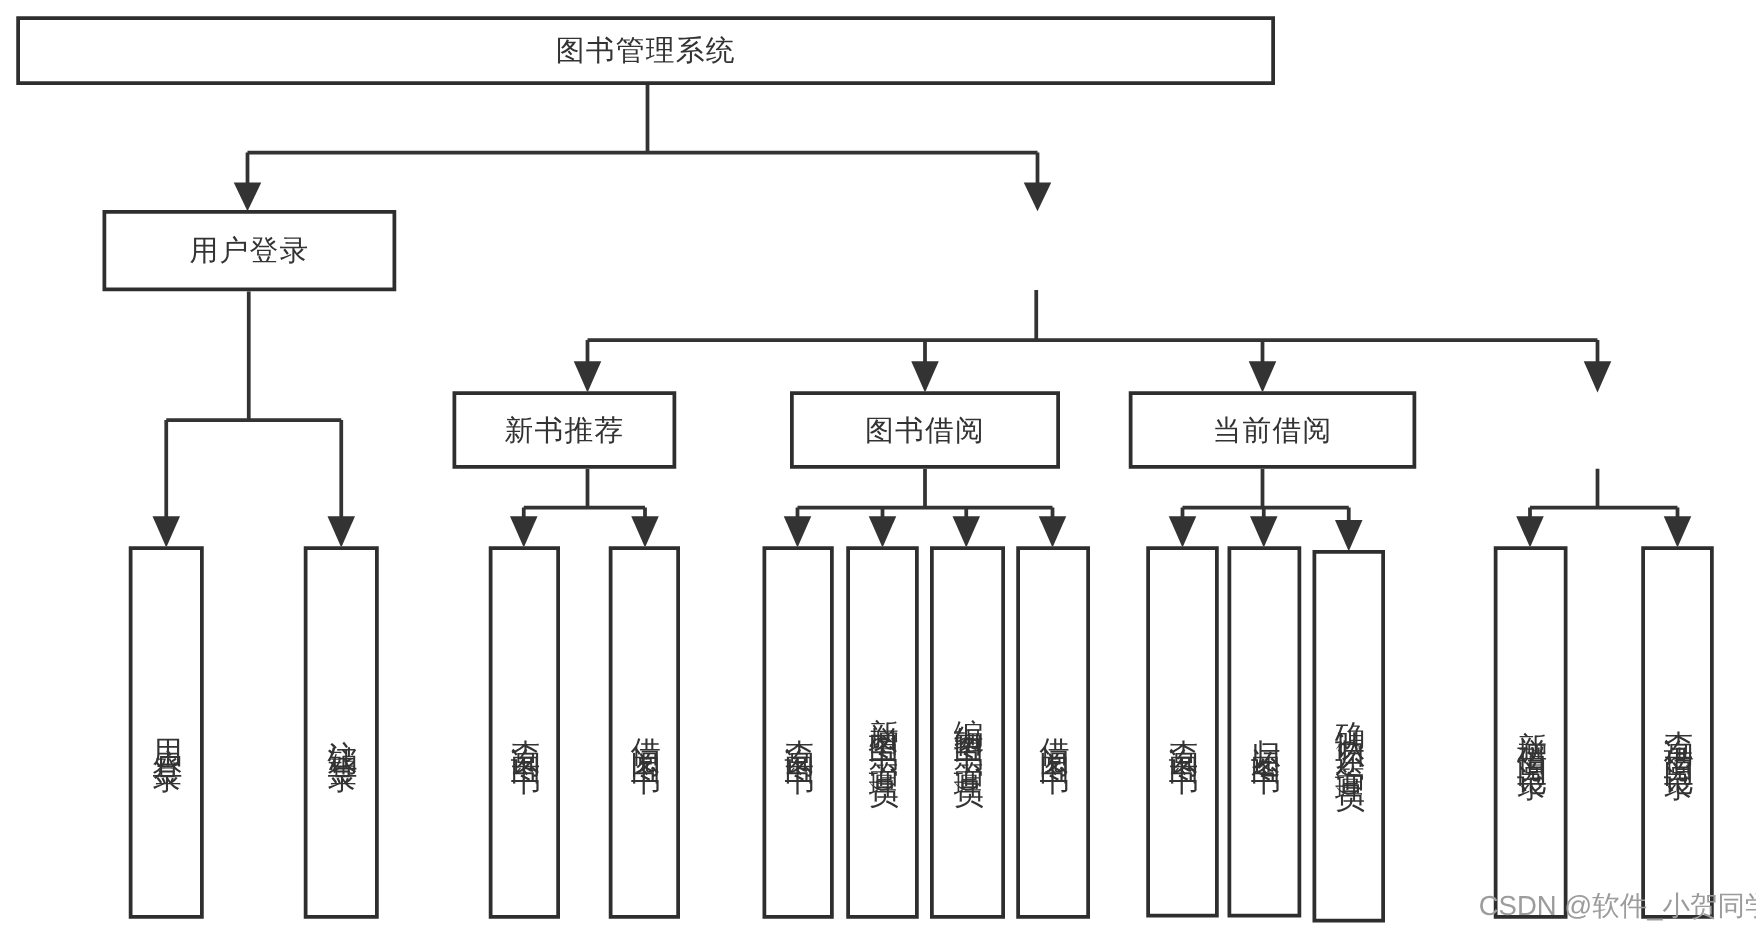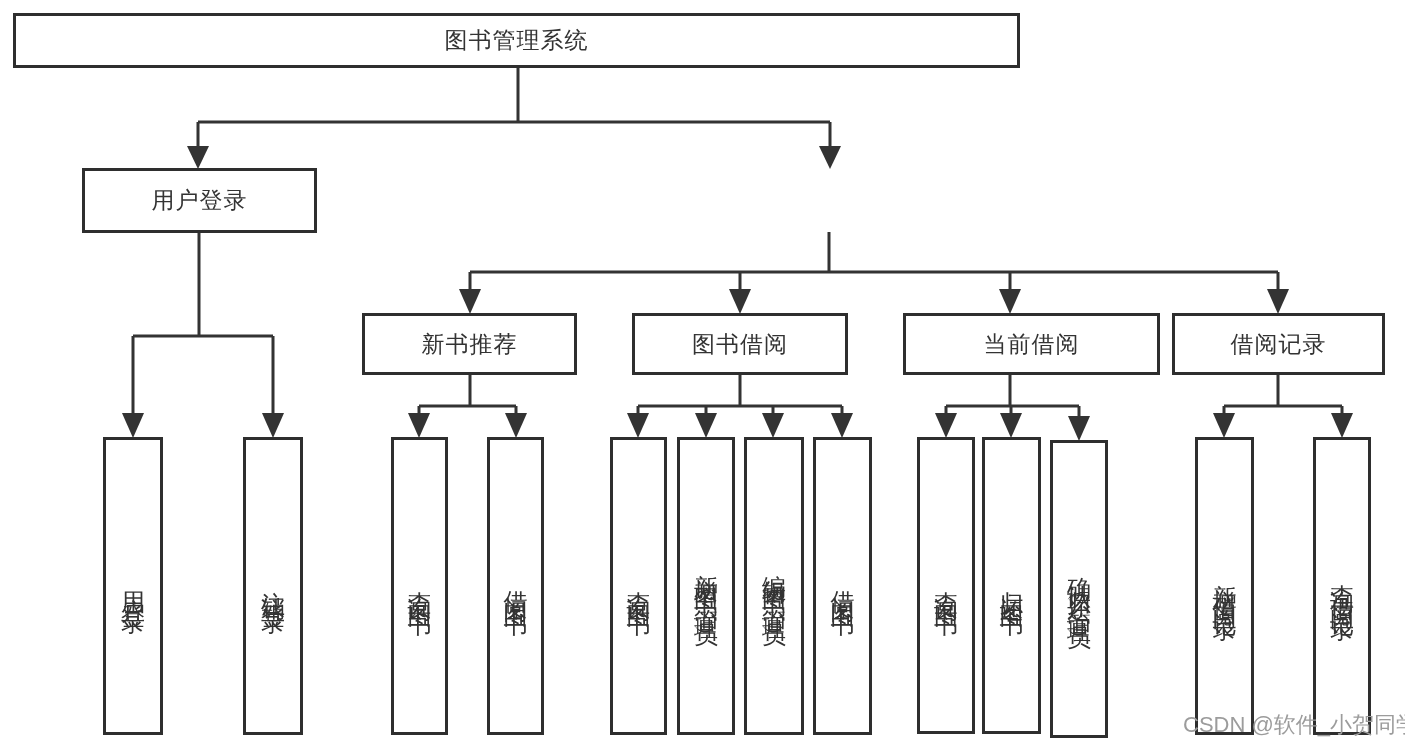--- a/index.html
+++ b/index.html
@@ -85,31 +85,28 @@
   </svg>
 
   <div class="box" style="left:13px;top:13px;width:1007px;height:55px;">
     <span class="hlabel">图书管理系统</span>
   </div>
 
   <div class="box" style="left:82px;top:168px;width:235px;height:65px;">
     <span class="hlabel">用户登录</span>
   </div>
 
-  <div class="box" style="left:362px;top:313px;width:215px;height:62px;">
+  <div class="box" style="left:362px;top:313px;width:179px;height:62px;">
     <span class="hlabel">新书推荐</span>
   </div>
   <div class="box" style="left:632px;top:313px;width:216px;height:62px;">
     <span class="hlabel">图书借阅</span>
   </div>
-  <div class="box" style="left:903px;top:313px;width:257px;height:62px;">
+  <div class="box" style="left:903px;top:313px;width:230px;height:62px;">
     <span class="hlabel">当前借阅</span>
-  </div>
-  <div class="box" style="left:1172px;top:313px;width:213px;height:62px;">
-    <span class="hlabel">借阅记录</span>
   </div>
 
   <div class="box" style="left:103px;top:437px;width:60px;height:298px;">
     <span class="vtext">用户登录</span>
   </div>
   <div class="box" style="left:243px;top:437px;width:60px;height:298px;">
     <span class="vtext">注销登录</span>
   </div>
 
   <div class="box" style="left:391px;top:437px;width:57px;height:298px;">

